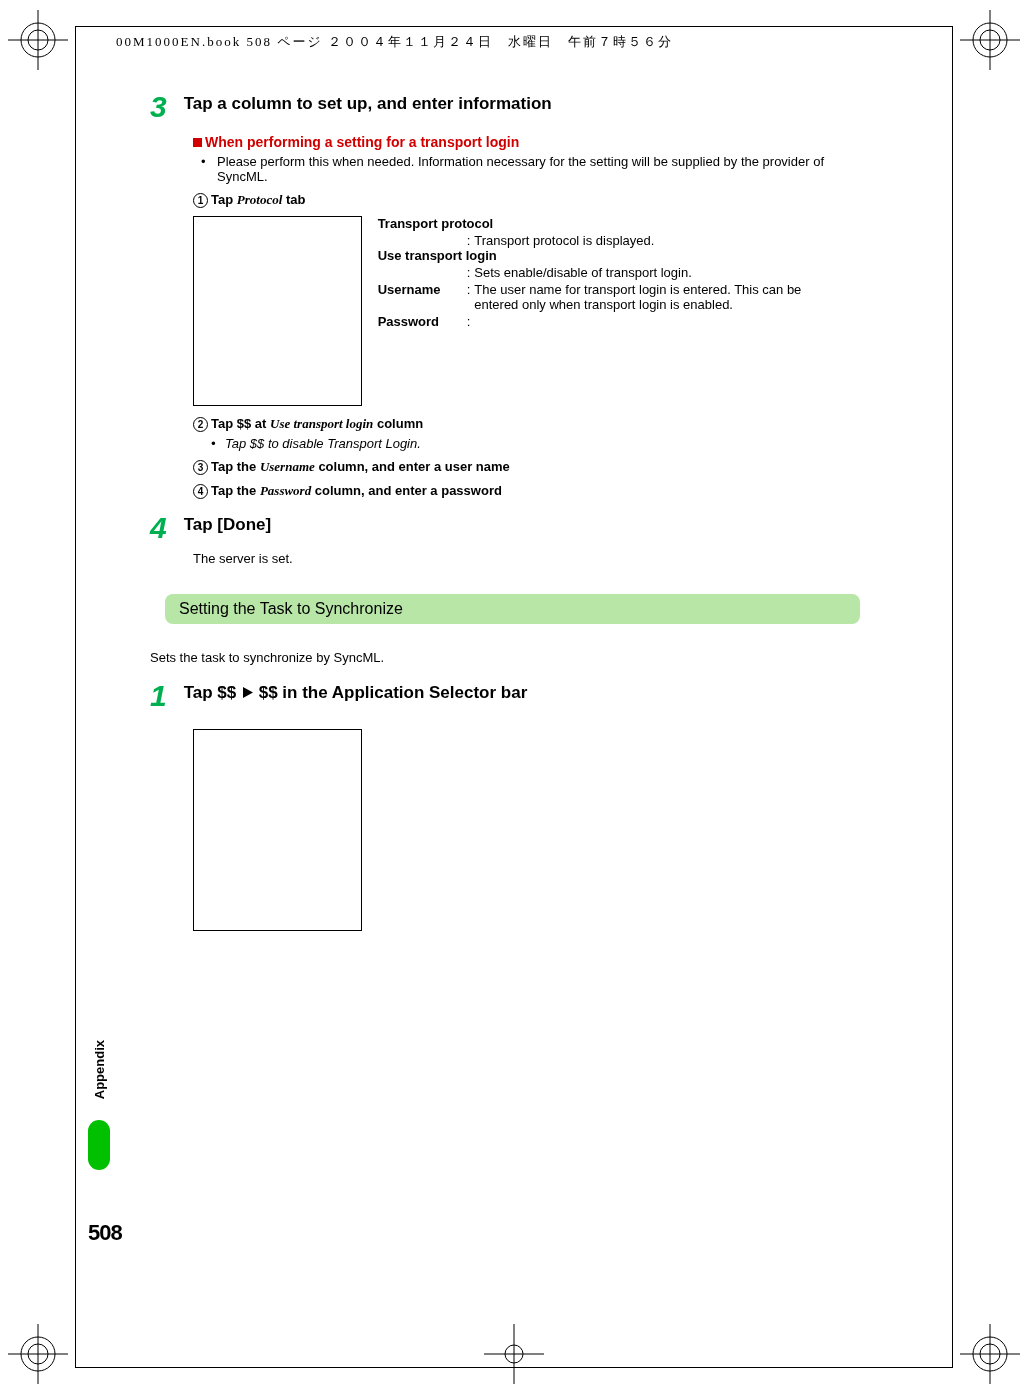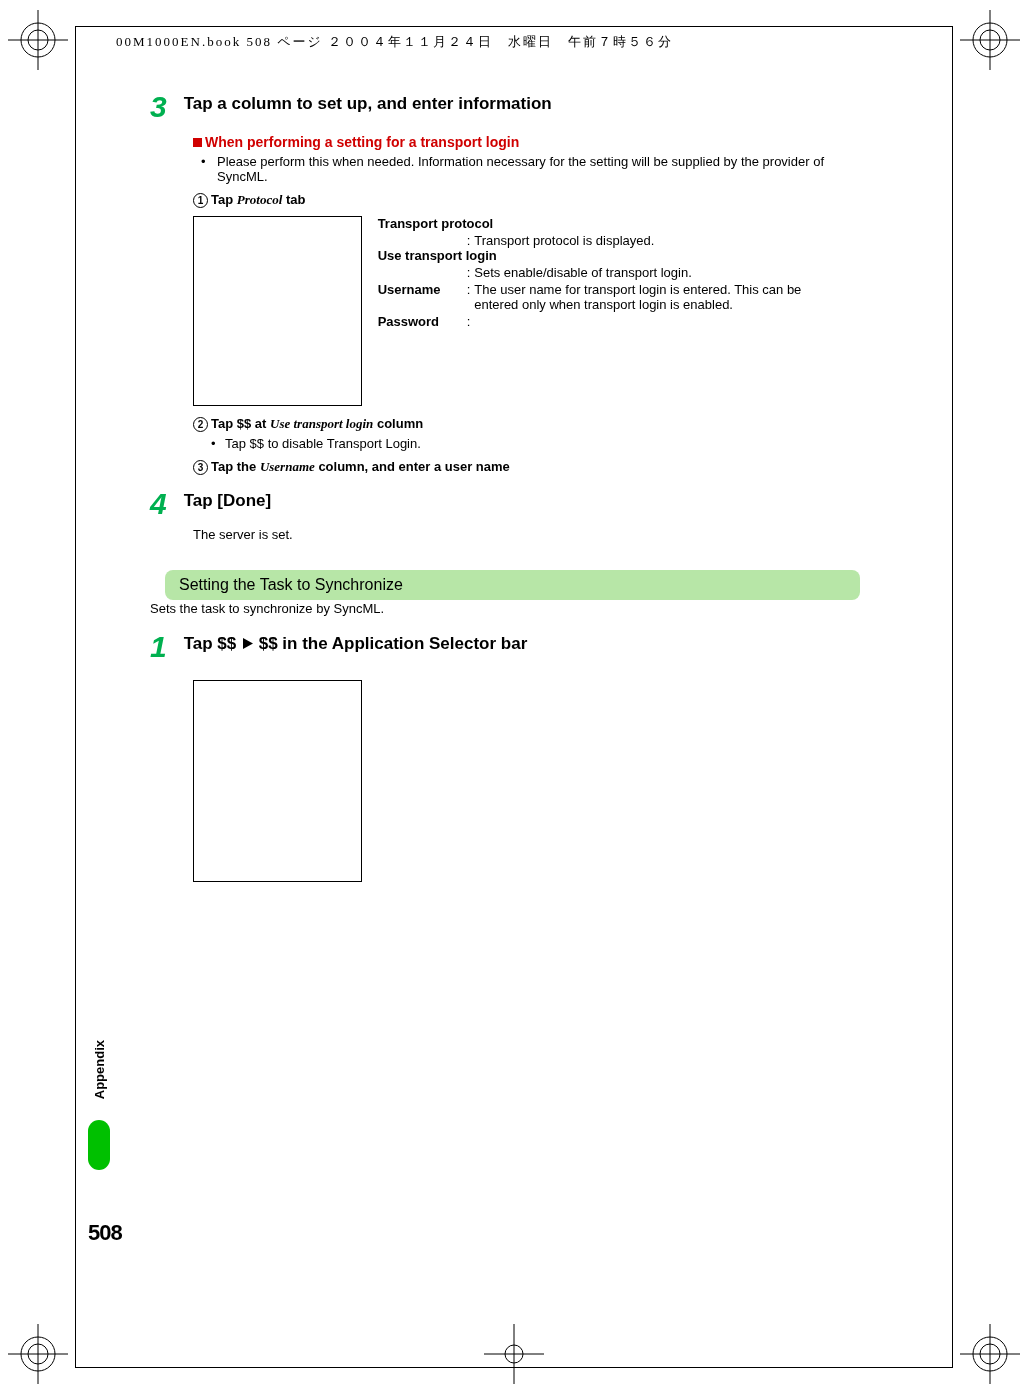--- a/index.html
+++ b/index.html
@@ -135,21 +135,21 @@
   .green-bar {
     background: #b7e6a7;
     border-radius: 8px;
     padding: 6px 14px;
     font-size: 16px;
     margin-top: 28px;
     color: #000;
     margin-left: 15px;
   }
   .after-bar-text {
-    margin-top: 1px;
+    margin-top: 26px;
     font-size: 13px;
   }
   .task-img { width: 167px; height: 200px; }
   .side-tab {
     position: absolute;
     left: 92px;
     top: 1040px;
     writing-mode: vertical-rl;
     text-orientation: mixed;
     font-weight: bold;
@@ -172,20 +172,21 @@
     font-size: 22px;
     font-weight: bold;
     font-family: Arial, sans-serif;
     letter-spacing: -1px;
   }
   .small-bullet {
     margin-left: 18px;
     position: relative;
     padding-left: 14px;
     margin-top: 4px;
+    font-style: italic;
   }
   .small-bullet::before {
     content: "•";
     position: absolute;
     left: 0;
   }
 </style>
 </head>
 <body>
 
@@ -268,20 +269,23 @@
     </div>
 
     <div class="sub-step" style="margin-top:10px">
       <span class="circ-num">2</span><span>Tap $$ at </span><span class="italic-ui">Use transport login</span><span> column</span>
     </div>
     <div class="small-bullet">Tap $$ to disable Transport Login.</div>
 
     <div class="sub-step">
       <span class="circ-num">3</span><span>Tap the </span><span class="italic-ui">Username</span><span> column, and enter a user name</span>
     </div>
+    <div class="sub-step">
+      <span class="circ-num">4</span><span>Tap the </span><span class="italic-ui">Password</span><span> column, and enter a password</span>
+    </div>
   </div>
 
   <div style="margin-top:12px">
     <span class="step-num">4</span>
     <span class="step-title">Tap [Done]</span>
   </div>
   <div class="sub-indent" style="margin-top:6px">The server is set.</div>
 
   <div class="green-bar">Setting the Task to Synchronize</div>
   <div class="after-bar-text">Sets the task to synchronize by SyncML.</div>

